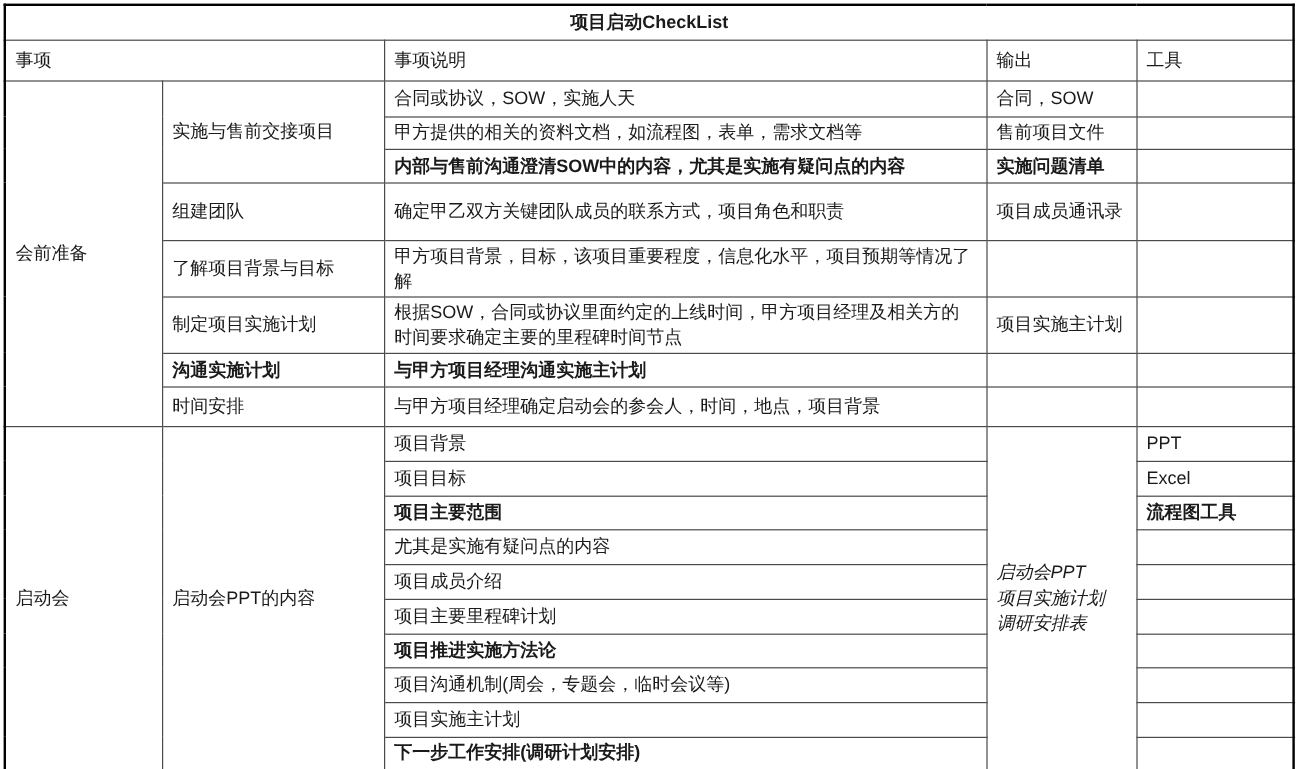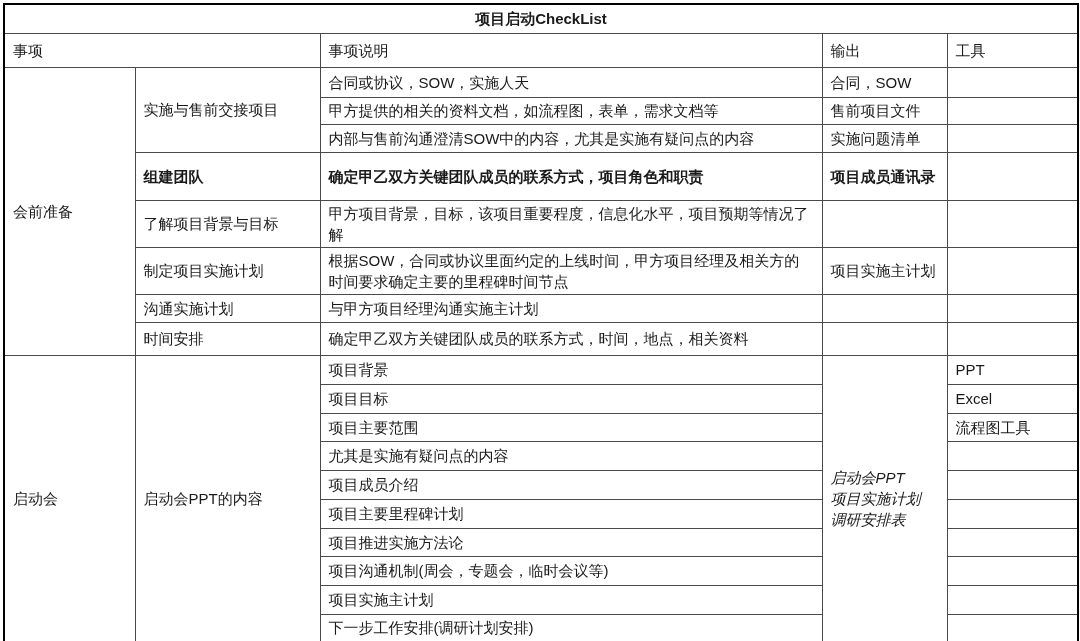--- a/index.html
+++ b/index.html
@@ -41,24 +41,24 @@
     font-size:17px;
     vertical-align:middle;
   }
   td.group-cell{
     font-size:15px;
   }
   .r-title{height:29px;}
   .r-head{height:34px;}
   .r30{height:30px;}
   .r27{height:27px;}
-  .r28{height:28px;}
+  .r28{height:28px;font-weight:bold;}
   .r29{height:29px;}
   .r33{height:33px;}
-  .r48{height:48px;font-weight:bold;}
+  .r48{height:48px;}
   .r46{height:46px;}
   .r44{height:44px;}
   .line{display:block;font-style:italic;}
 </style>
 </head>
 <body>
 
 <div class="page">
   <table class="sheet">
     <colgroup>
@@ -117,21 +117,21 @@
       <td></td>
     </tr>
     <tr class="r28">
       <td class="group-cell">沟通实施计划</td>
       <td>与甲方项目经理沟通实施主计划</td>
       <td></td>
       <td></td>
     </tr>
     <tr class="r33">
       <td class="group-cell">时间安排</td>
-      <td>确定甲乙双方关键团队成员的联系方式，时间，地点，相关资料</td>
+      <td>与甲方项目经理确定启动会的参会人，时间，地点，项目背景</td>
       <td></td>
       <td></td>
     </tr>
 
     <tr class="r29">
       <td class="section-cell" rowspan="10">启动会</td>
       <td class="group-cell" rowspan="10">启动会PPT的内容</td>
       <td>项目背景</td>
       <td rowspan="10">
         <span class="line">启动会PPT</span>

